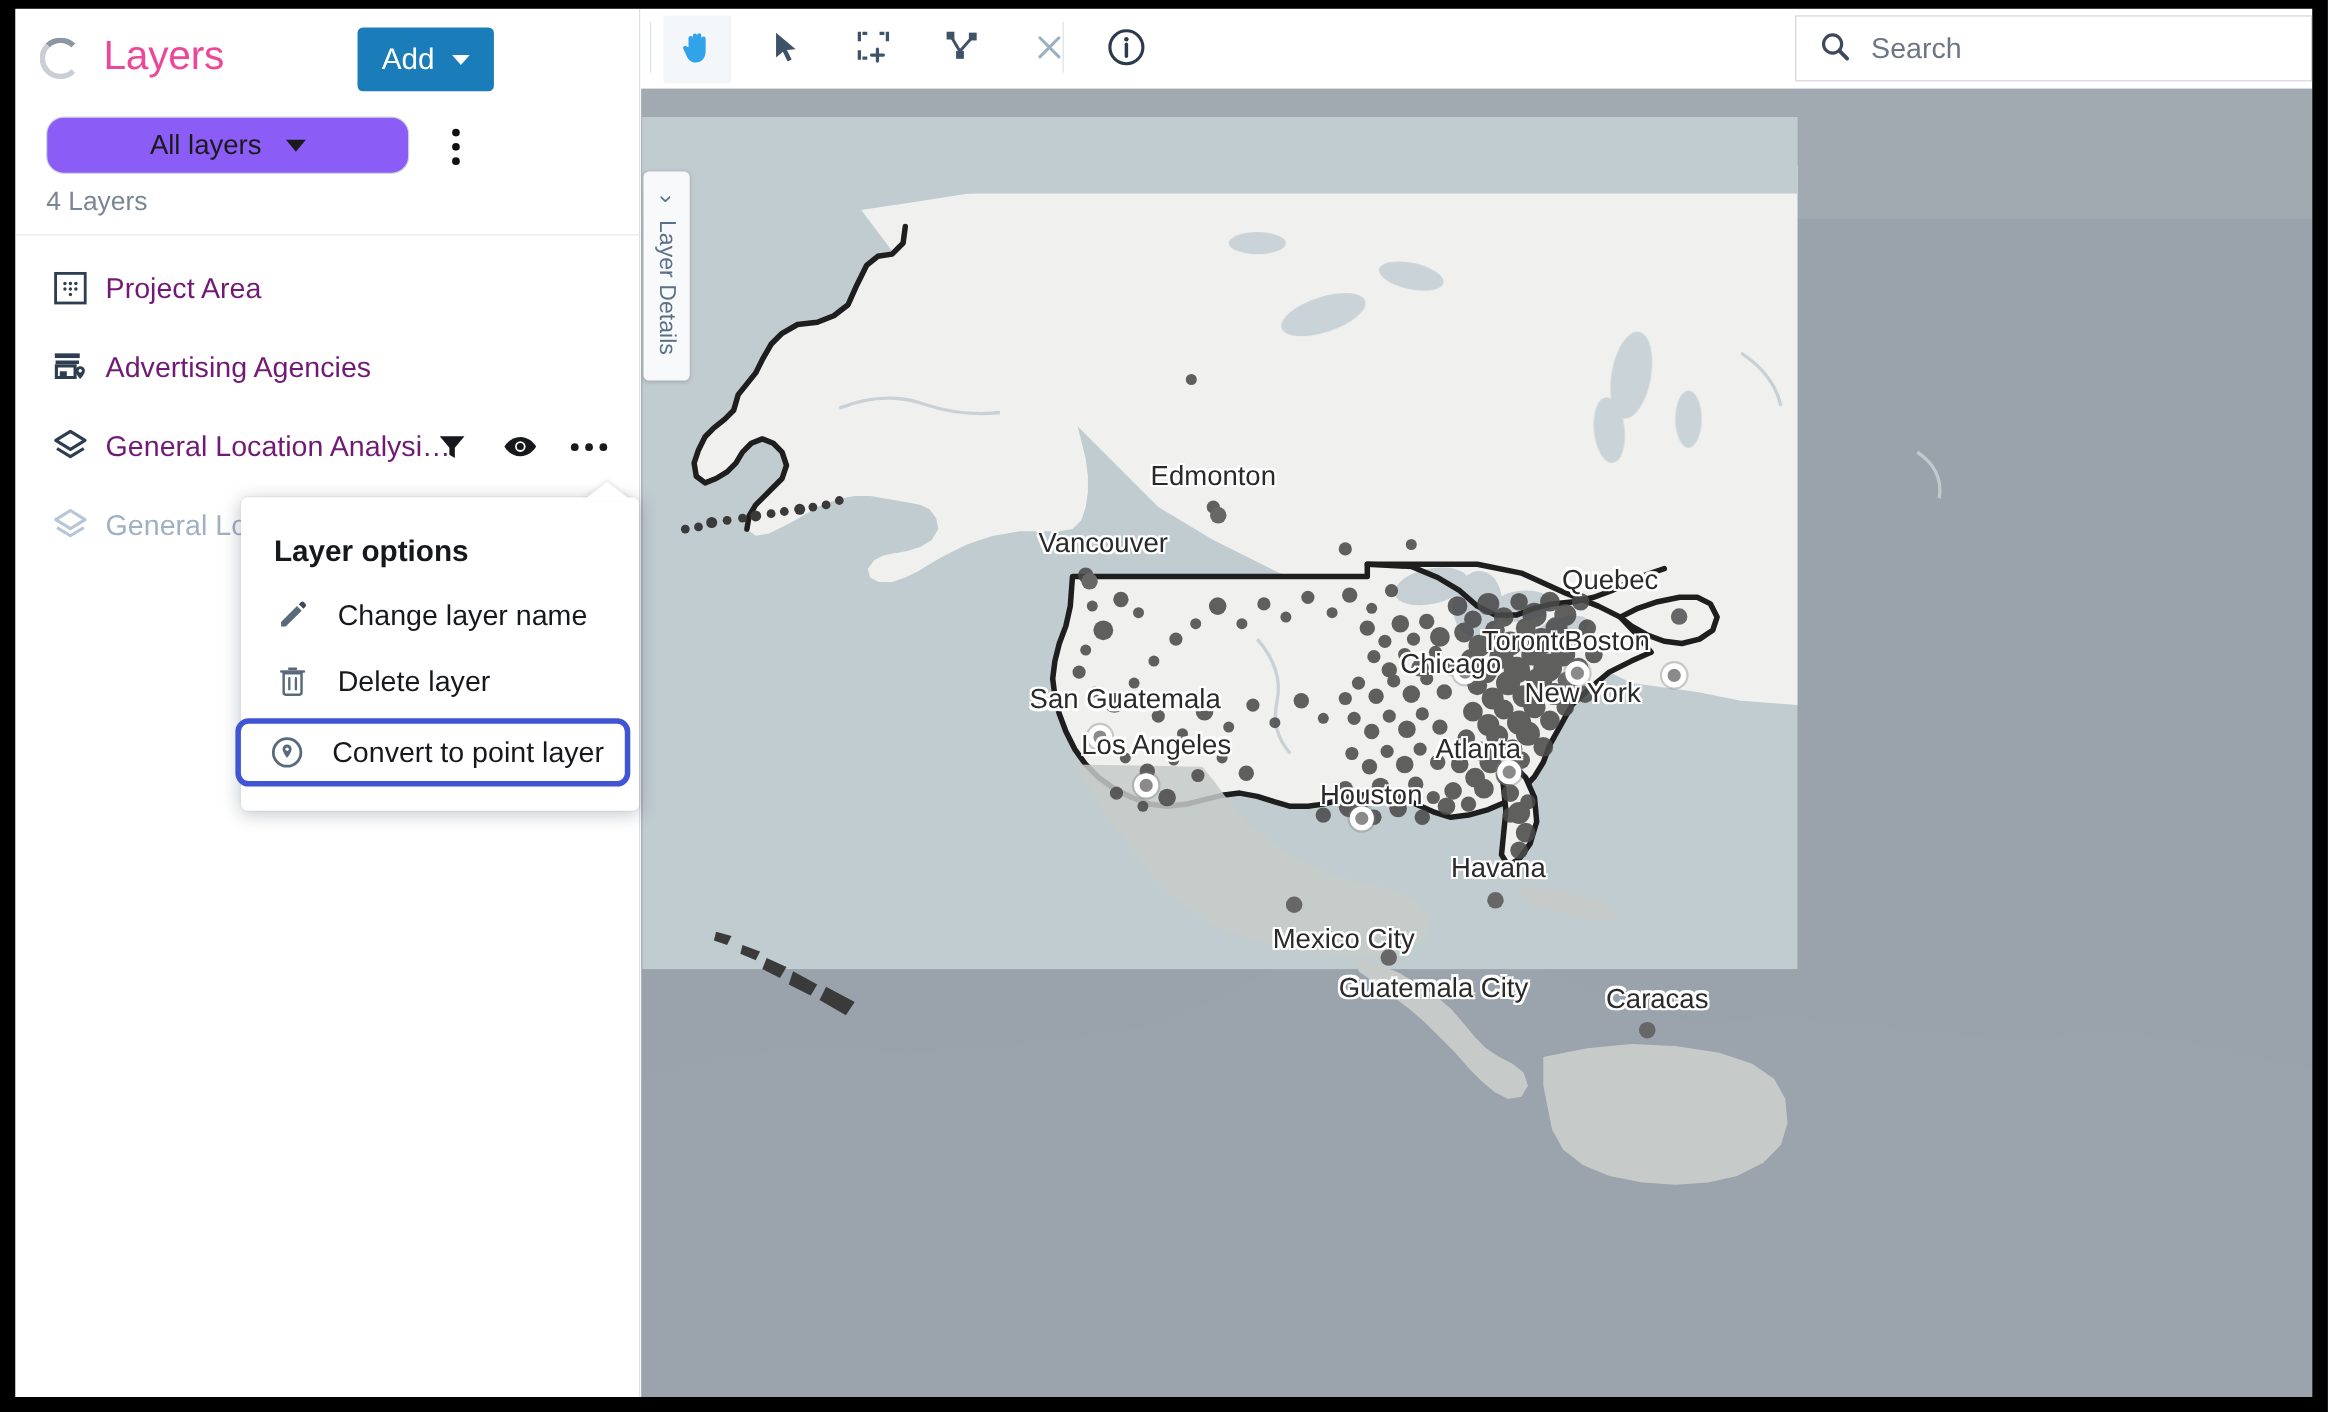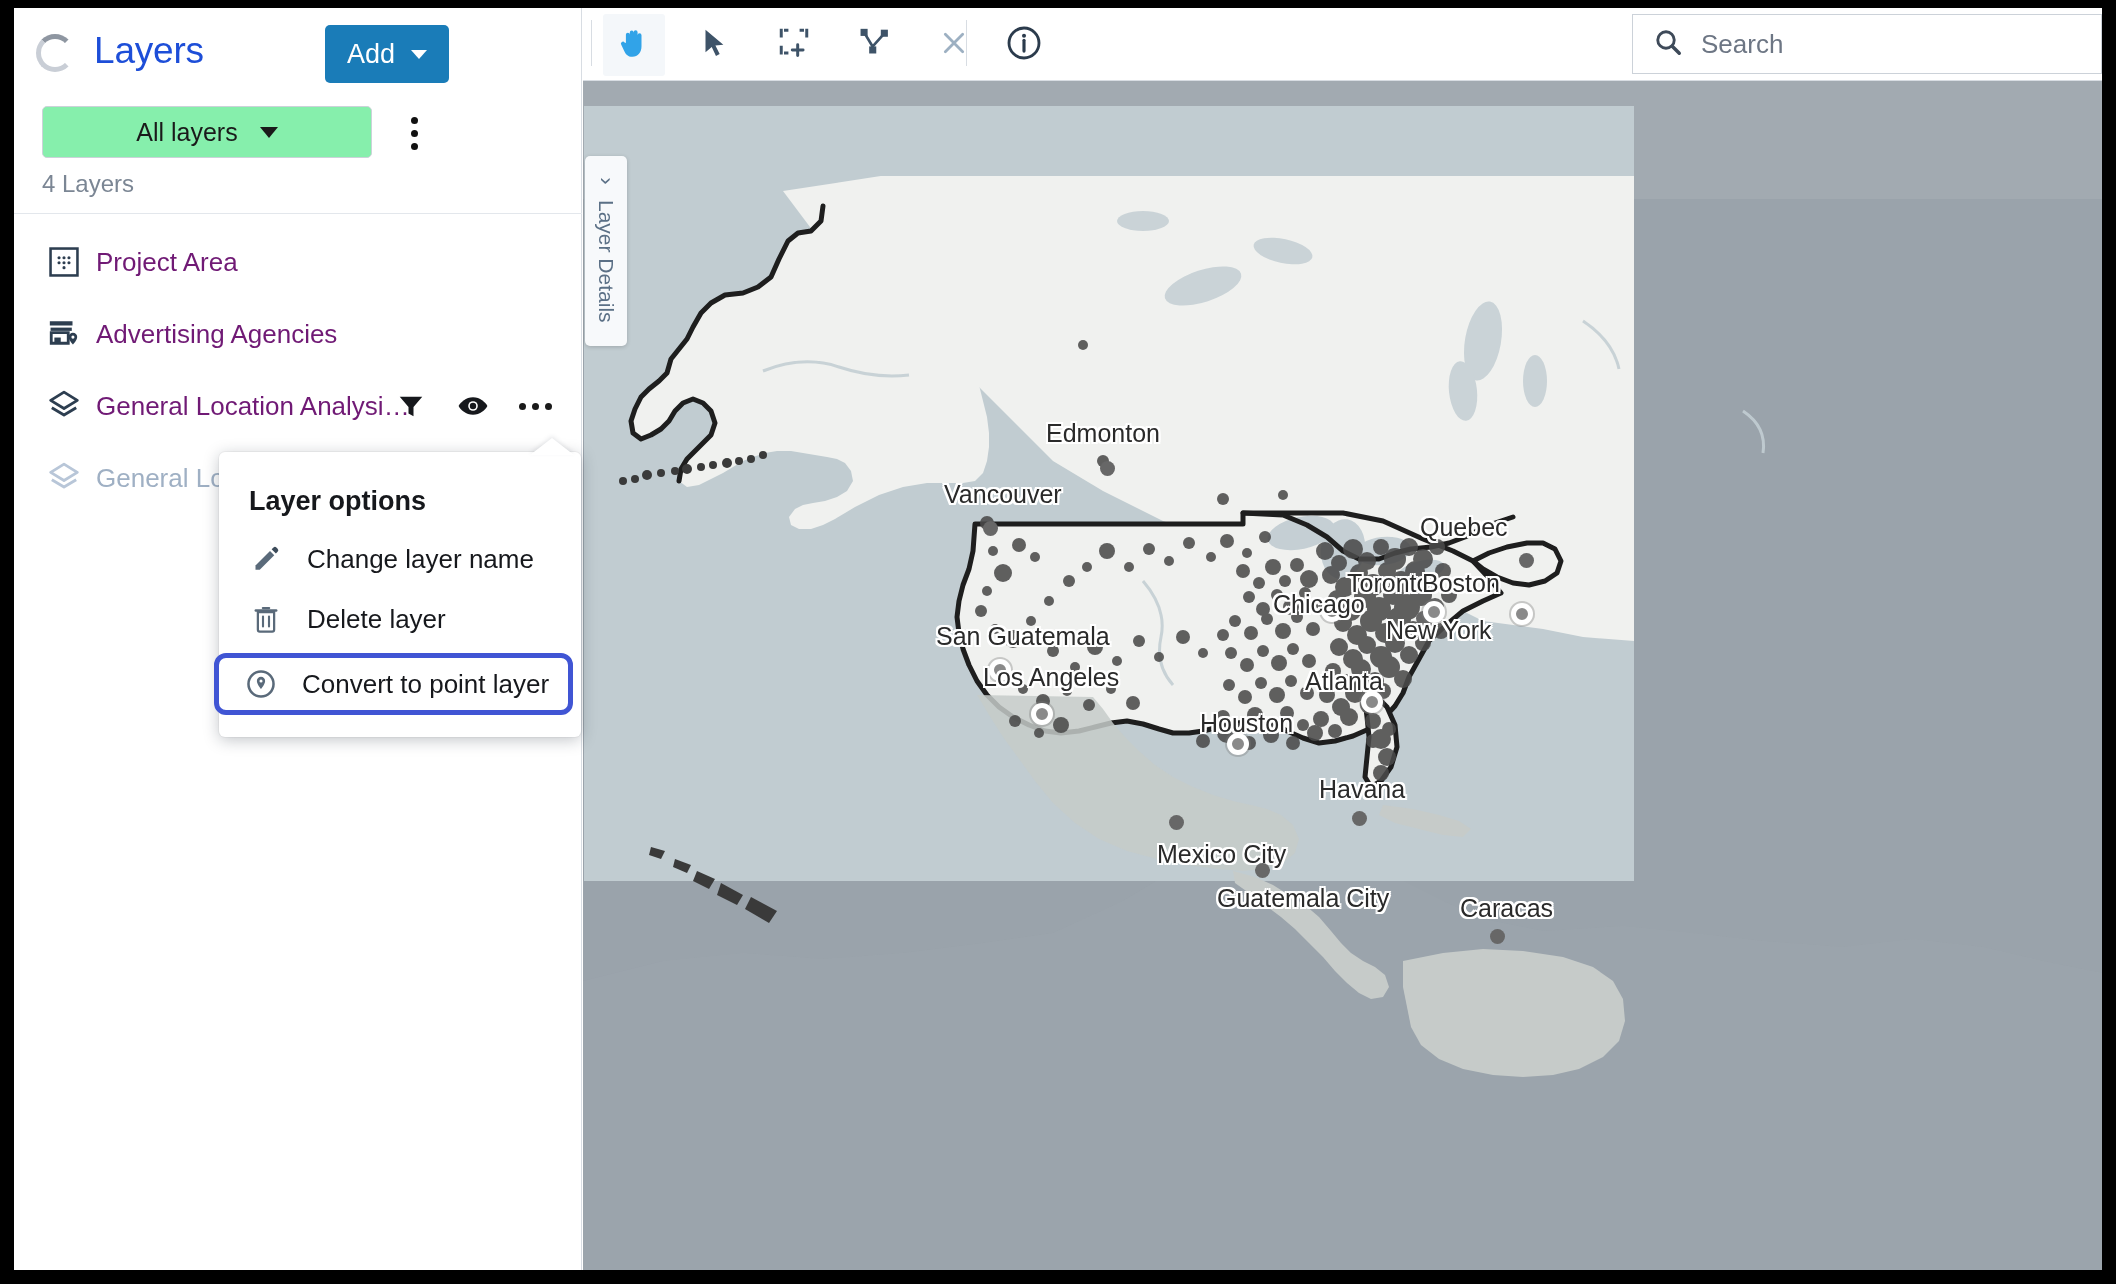--- a/index.html
+++ b/index.html
@@ -32,21 +32,21 @@
     position: absolute; left: 22px; top: 26px;
     width: 38px; height: 38px;
     border: 5px solid #c9ced6;
     border-top-color: #8e96a1;
     border-right-color: transparent;
     border-radius: 50%;
   }
   #panel-title {
     position: absolute; left: 80px; top: 22px;
     font-size: 37px; font-weight: 400;
-    color: #1d4ed8; letter-spacing: -0.2px;
+    color: #ec4899; letter-spacing: -0.2px;
   }
   #add-button {
     position: absolute; right: 132px; top: 17px;
     width: 124px; height: 58px;
     background: #1a7cb8;
     border: none; border-radius: 5px;
     color: #fff; font-size: 27px;
     font-family: "Liberation Sans", sans-serif;
     display: flex; align-items: center; justify-content: center;
     gap: 16px; cursor: pointer;
@@ -57,22 +57,22 @@
     border-right: 8px solid transparent;
     border-top: 9px solid #fff;
   }
 
   #filter-row {
     position: relative; height: 82px;
   }
   #all-layers-select {
     position: absolute; left: 28px; top: 4px;
     width: 330px; height: 52px;
-    border: 1px solid #ccd2d9; border-radius: 5px;
-    background: #86efac;
+    border: 1px solid #ccd2d9; border-radius: 16px;
+    background: #8b5cf6;
     display: flex; align-items: center; justify-content: center;
     gap: 22px; cursor: pointer;
   }
   #all-layers-select .lbl { font-size: 25px; color: #1a1a1a; }
   #all-layers-select .caret {
     width: 0; height: 0;
     border-left: 9px solid transparent;
     border-right: 9px solid transparent;
     border-top: 11px solid #1a1a1a;
   }

